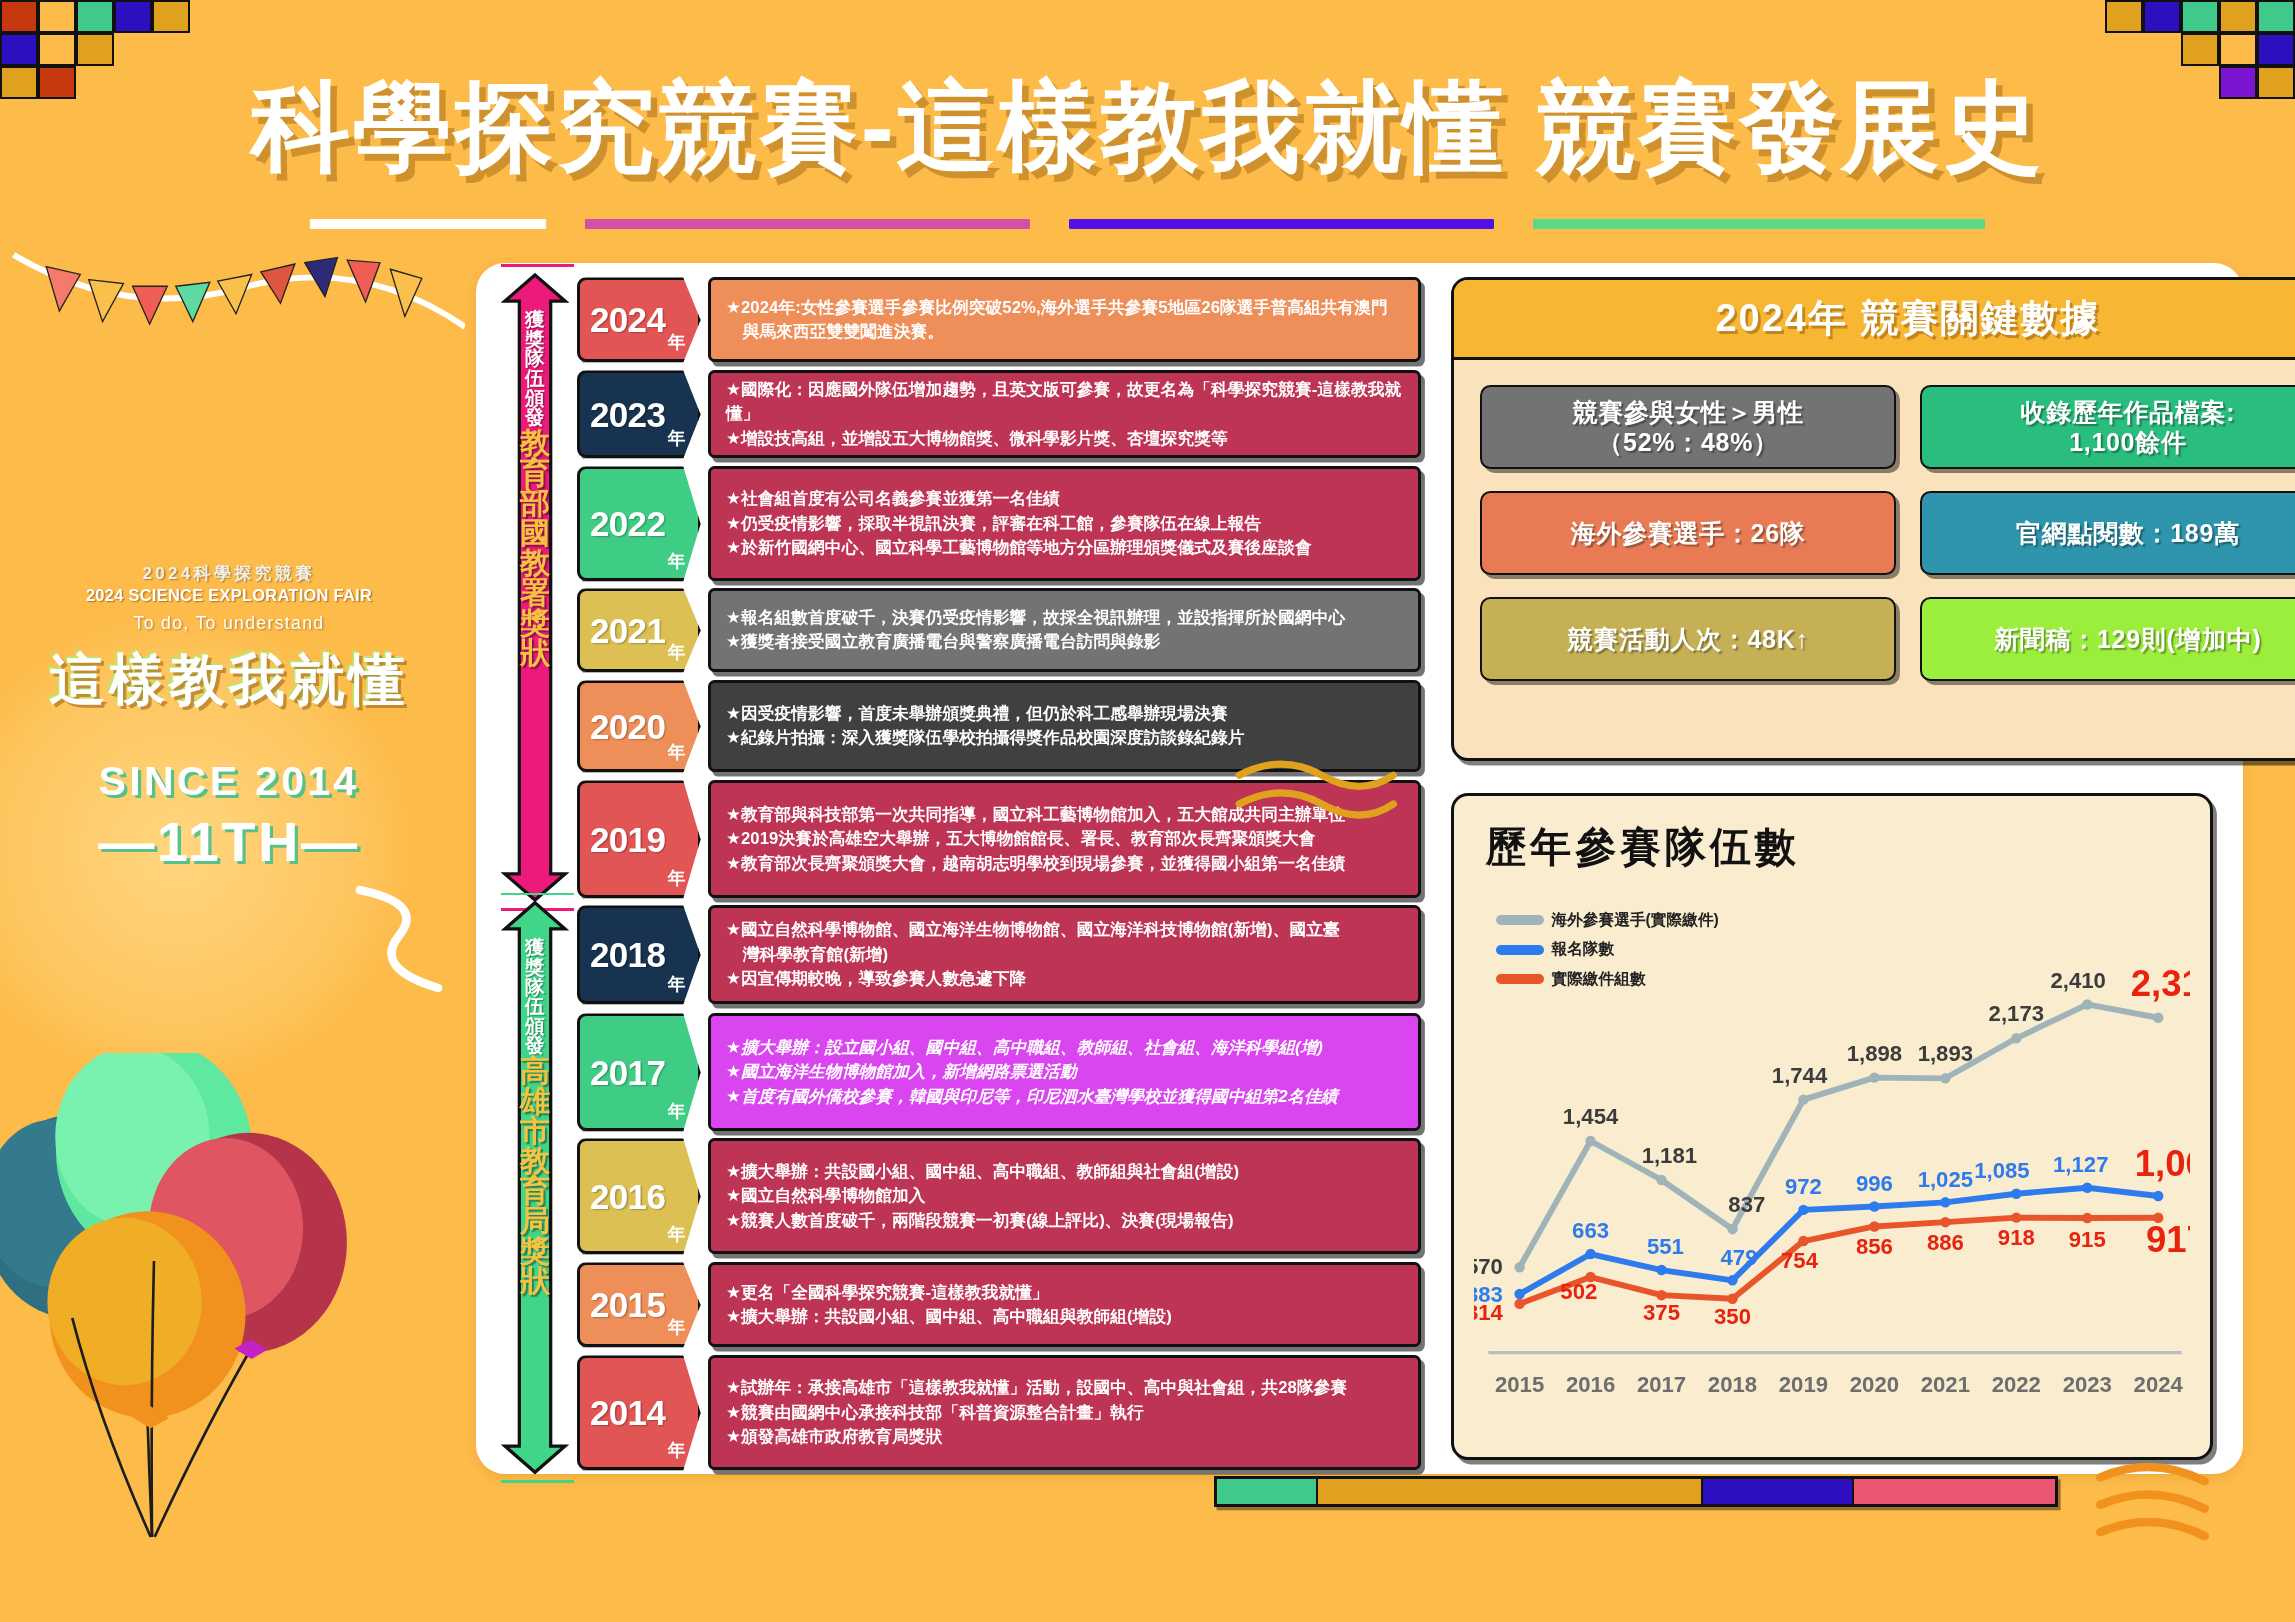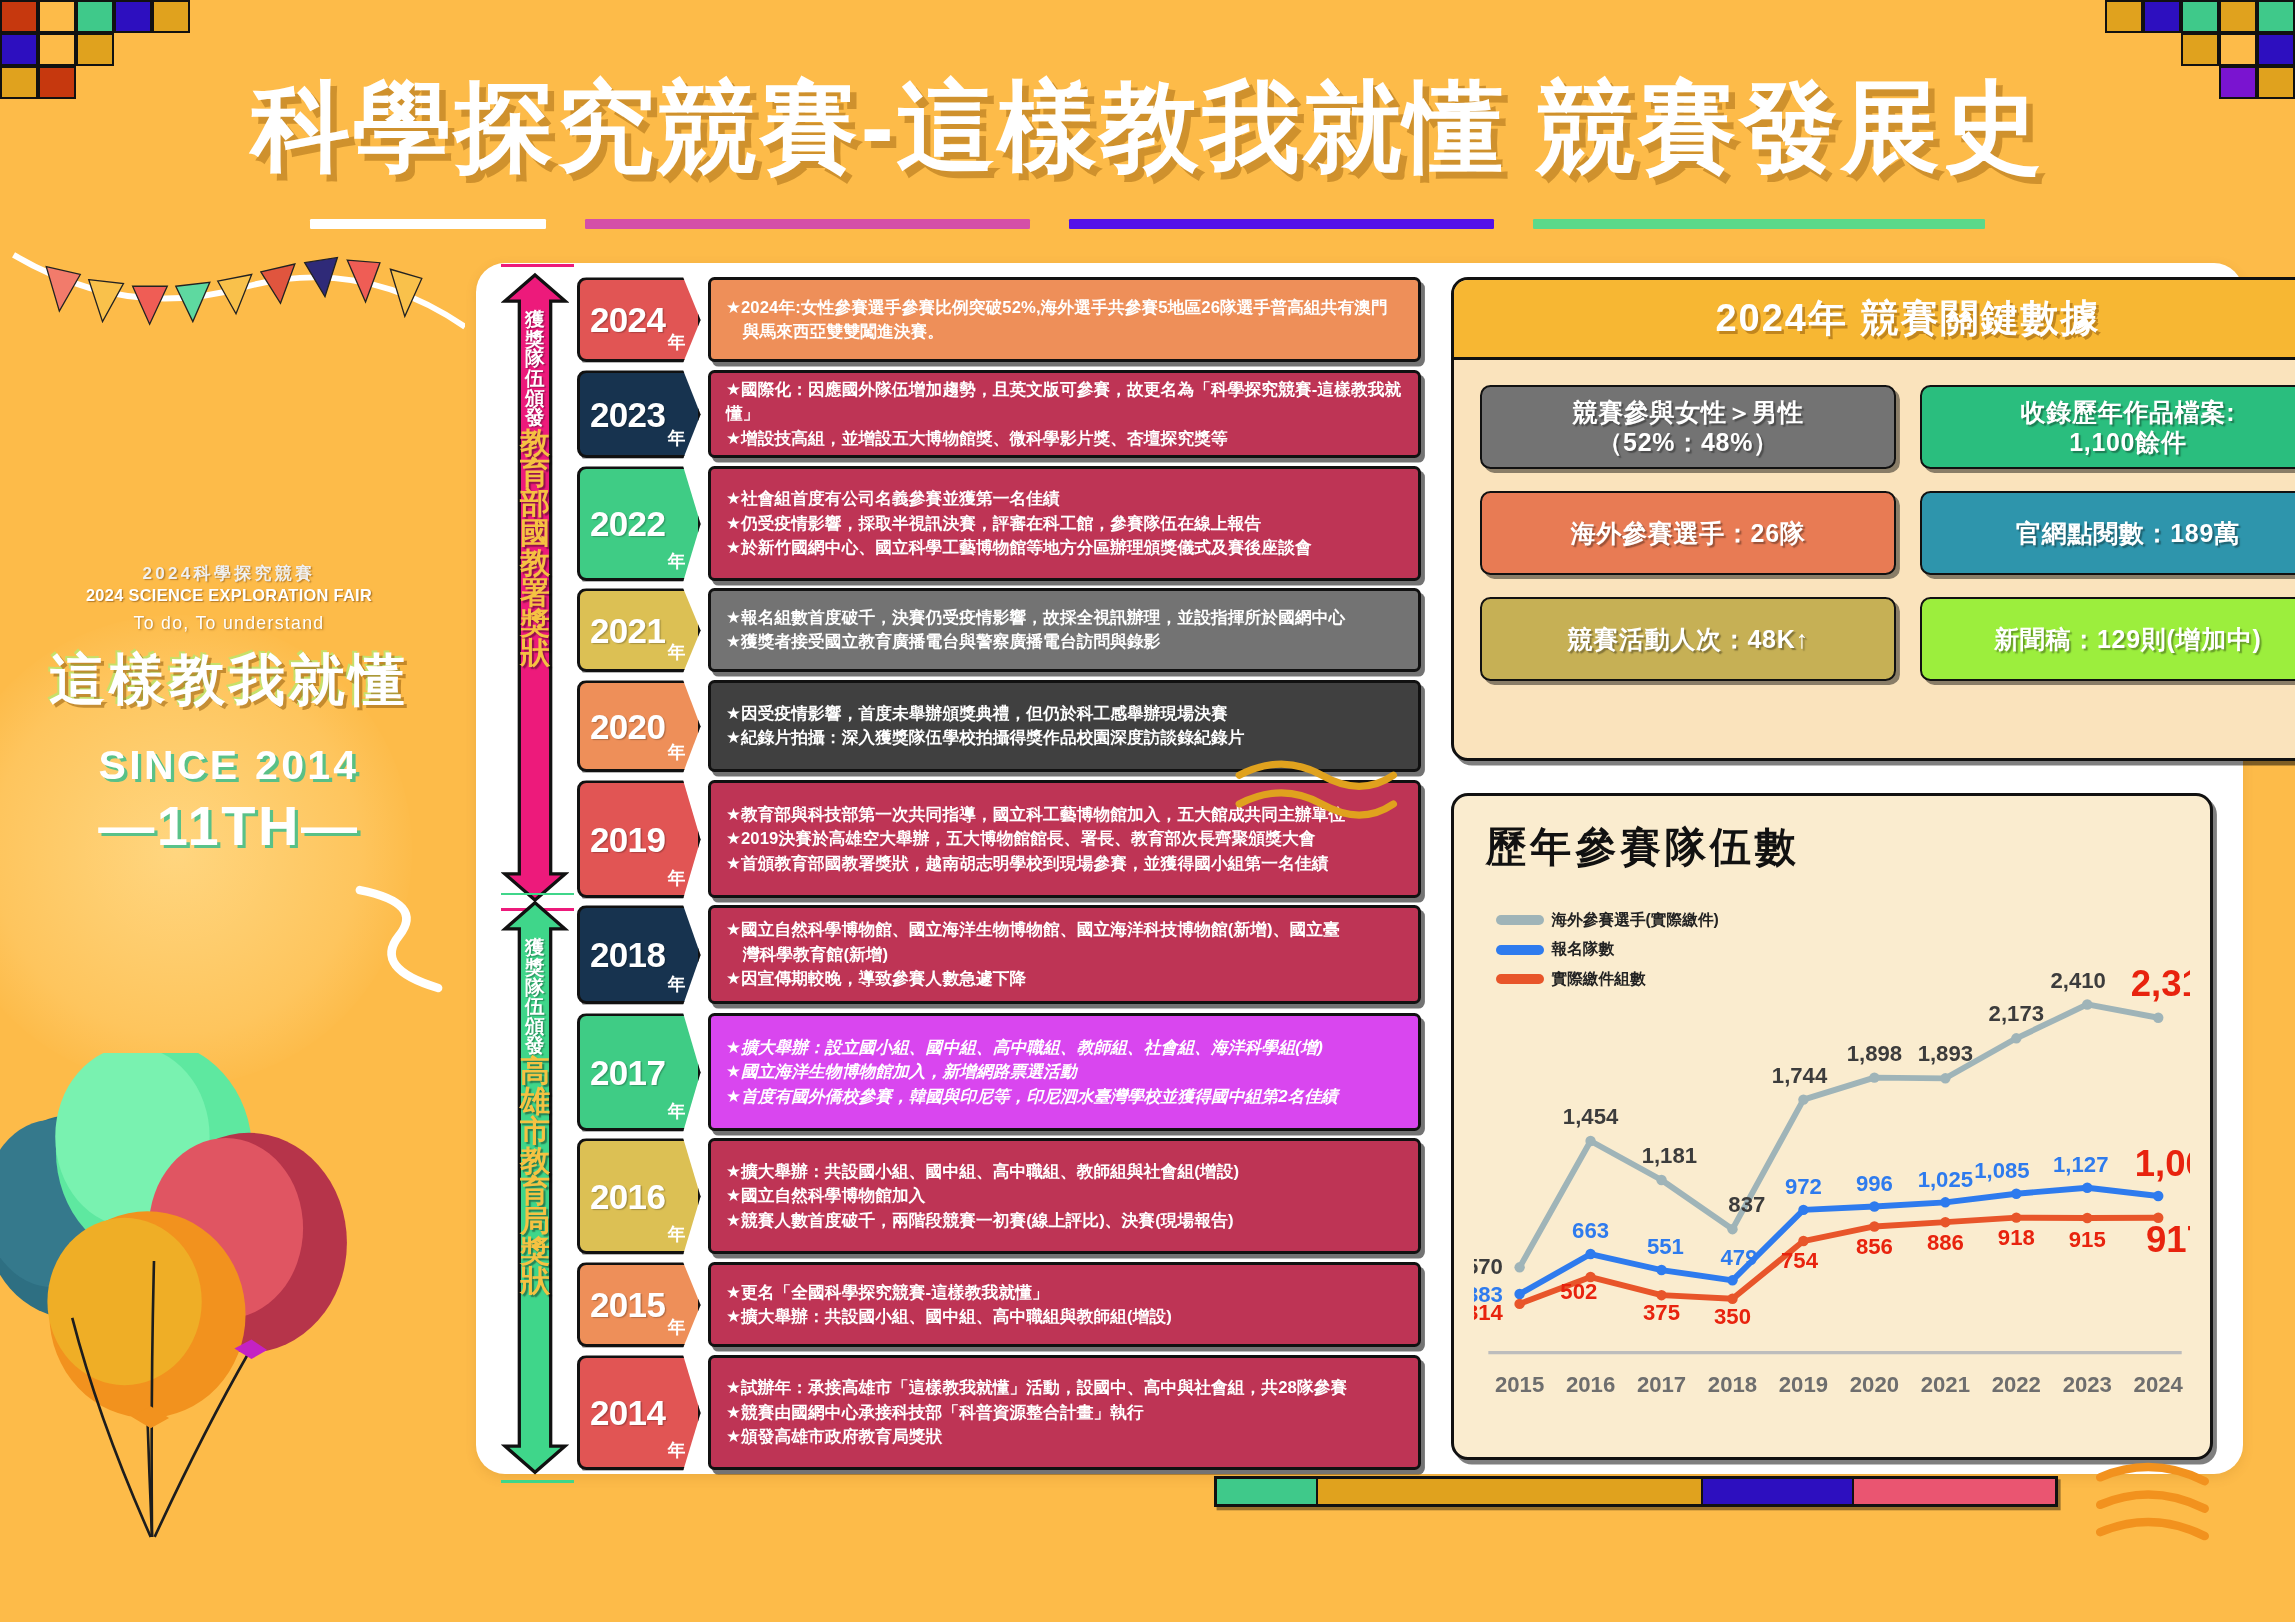--- a/index.html
+++ b/index.html
@@ -32,21 +32,21 @@
   
   .left-deco { position:absolute; left:0; top:196px; width:471px; height:1309px; z-index:3; }
   .sun-glow { position:absolute; left:-59px; top:419px; width:471px; height:471px; border-radius:50%;
               background:radial-gradient(circle, rgba(255,215,130,.95) 0%, rgba(255,205,110,.55) 55%, rgba(255,200,100,0) 72%); }
   .logo-block { position:absolute; left:26px; top:366px; width:406px; text-align:center; }
   .logo-line1 { font-size:17px; color:#f0f0f0; letter-spacing:3.3px; text-shadow:1.3px 1.3px 1.3px rgba(120,70,10,.5); font-weight:bold;}
   .logo-line2 { font-size:16.4px; color:#ffffff; font-weight:bold; letter-spacing:0.3px; margin-top:0.7px; text-shadow:1.3px 1.3px 1.3px rgba(120,70,10,.6);}
   .logo-line3 { font-size:17.7px; color:#ffffff; margin-top:7.9px; letter-spacing:1.3px; text-shadow:1.3px 1.3px 2px rgba(120,70,10,.5);}
   .logo-main { font-size:56px; font-weight:bold; color:#ffffff; margin-top:9.2px; letter-spacing:3.9px;
                text-shadow:3.3px 3.3px 0 rgba(150,95,15,.55), -2px -2px 0 #c6e06a; }
-  .logo-since { font-size:41px; color:#ffffff; font-weight:bold; margin-top:23px; letter-spacing:3.3px;
+  .logo-since { font-size:41px; color:#ffffff; font-weight:bold; margin-top:39px; letter-spacing:3.3px;
                 text-shadow:3.3px 3.3px 0 rgba(60,190,140,.85); }
   .logo-11th { font-size:56px; color:#ffffff; font-weight:bold; margin-top:3.9px; letter-spacing:2.6px;
                text-shadow:3.3px 3.3px 0 rgba(60,190,140,.85); }
 
   .bunting { position:absolute; left:6.5px; top:39px; width:458px; height:236px; }
   .balloons { position:absolute; left:-13px; top:857px; width:419px; height:497px; }
   .squiggle { position:absolute; }
 
   
   .panel {
@@ -324,21 +324,21 @@
           </div>
         </div>
         <div class="tl-row" style="top: 503px; width: 844px; height: 118px;">
           <div class="year-badge" style="background: rgb(225, 85, 84);">
             <span class="yr">2019</span>
             <span class="cn">年</span>
           </div>
           <div class="tl-body" style="background: rgb(190, 52, 85);">
             <p>★教育部與科技部第一次共同指導，國立科工藝博物館加入，五大館成共同主辦單位</p>
             <p>★2019決賽於高雄空大舉辦，五大博物館館長、署長、教育部次長齊聚頒獎大會</p>
-            <p>★首頒教育部國教署獎狀，越南胡志明學校到現場參賽，並獲得國小組第一名佳績</p>
+            <p>★教育部次長齊聚頒獎大會，越南胡志明學校到現場參賽，並獲得國小組第一名佳績</p>
           </div>
         </div>
         <div class="tl-row" style="top: 628px; width: 844px; height: 99px;">
           <div class="year-badge" style="background: rgb(23, 51, 79);">
             <span class="yr">2018</span>
             <span class="cn">年</span>
           </div>
           <div class="tl-body" style="background: rgb(190, 52, 85);">
             <p>★國立自然科學博物館、國立海洋生物博物館、國立海洋科技博物館(新增)、國立臺</p>
             <p>　灣科學教育館(新增)</p>

